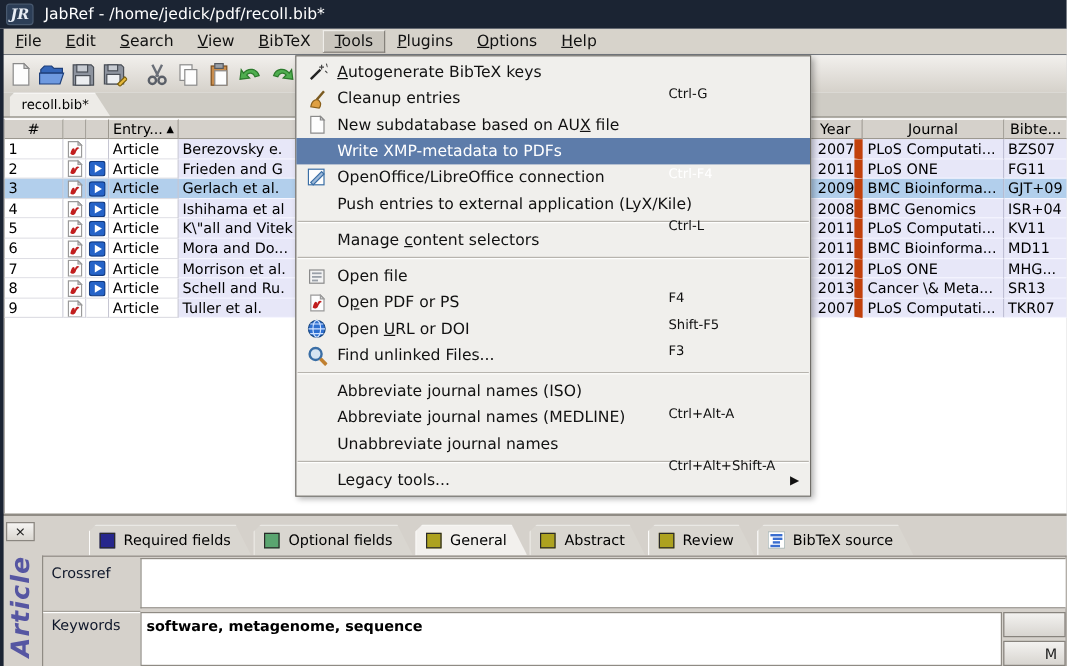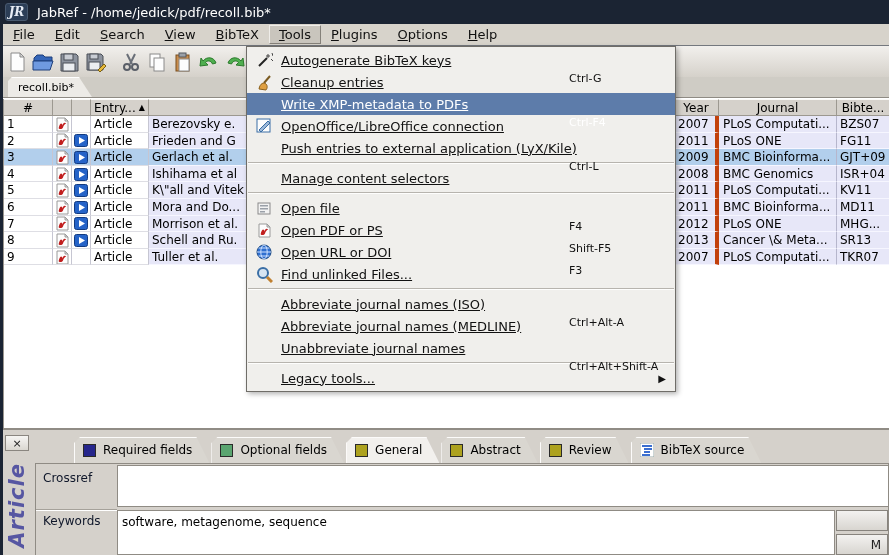--- a/index.html
+++ b/index.html
@@ -35,34 +35,34 @@
   .th { background:#d5d1cb; border-top:1px solid #fbfaf8; border-right:1px solid #9c9890; border-bottom:1px solid #9c9890;
         font-size:12px; display:flex; align-items:center; justify-content:center; overflow:hidden; white-space:nowrap; }
   .sortarrow { font-size:8px; margin-left:3px; }
   .trow { display:flex; height:16.6px; }
   .td { font-size:12px; line-height:15px; overflow:hidden; white-space:nowrap; padding-top:1px; }
   .c-num     { width:49px; padding-left:3px; background:#fff; border-right:1px solid #c6c6d2; border-bottom:1px solid #dedee4; }
   .c-pdf     { width:19px; background:#fff; border-right:1px solid #c6c6d2; border-bottom:1px solid #dedee4; display:flex; align-items:center; justify-content:center; }
   .c-url     { width:19px; background:#fff; border-right:1px solid #c6c6d2; border-bottom:1px solid #dedee4; display:flex; align-items:center; justify-content:center; }
   .c-entry   { width:58px; padding-left:3px; background:#fff; border-right:1px solid #c6c6d2; border-bottom:1px solid #dedee4; }
   .c-author  { flex:1; padding-left:3px; background:#e7e7f8; border-right:1px solid #b6b6cc; border-bottom:1px solid #f6f6ff; }
-  .c-year    { width:45px; padding-left:4px; background:#e7e7f8; border-right:4px solid #c2410c; border-bottom:1px solid #f6f6ff; }
+  .c-year    { width:45px; padding-left:4px; background:#e7e7f8; border-right:7px solid #c2410c; border-bottom:1px solid #f6f6ff;text-align:right; }
   .c-journal { width:118px; padding-left:4px; background:#e7e7f8; border-right:1px solid #b6b6cc; border-bottom:1px solid #f6f6ff; }
   .c-key     { width:52px; padding-left:3px; background:#e7e7f8; border-bottom:1px solid #f6f6ff; }
   .trow.sel .td { background:#b2cfec; }
   .h-num{width:49px}.h-pdf{width:19px}.h-url{width:19px}.h-entry{width:58px}.h-author{flex:1}.h-year{width:45px}.h-journal{width:118px}.h-key{width:52px;border-right:none}
 
   
   .menu-popup { position:absolute; left:246px; top:46px; width:430px; background:#f0efec; border:1px solid #6f6d68;
                 box-shadow:2px 2px 5px rgba(0,0,0,0.3); padding:2px 0; z-index:10; }
-  .menu-item { position:relative; height:22px; display:flex; align-items:center; font-size:13px; padding-left:5px; color:#111;text-decoration:underline; }
+  .menu-item { position:relative; height:22px; display:flex; align-items:center; font-size:13px; padding-left:5px; color:#111; }
   .mi-icon { width:24px; height:18px; display:flex; align-items:center; justify-content:center; flex:none; }
   .mi-label { margin-left:5px; white-space:nowrap; }
   .mi-label .u { text-decoration:underline; }
-  .mi-shortcut { position:absolute; left:322px; font-size:11px; color:#111; white-space:nowrap;margin-top:36px; }
+  .mi-shortcut { position:absolute; left:310px; font-size:11px; color:#111; white-space:nowrap;margin-top:36px; }
   .menu-item.highlight { background:#5d7caa; color:#fff; }
   .menu-item.highlight .mi-shortcut { color:#fff; }
   .menu-sep { height:2px; border-top:1px solid #b7b4ae; border-bottom:1px solid #fefefd; margin:3px 1px; }
   .mi-arrow { position:absolute; right:9px; font-size:10px; color:#111; }
 
   
   .entrypanel { position:absolute; left:0; right:0; top:428px; bottom:0; background:#d5d1cb; border-top:2px solid #908c85; }
   .close-btn { position:absolute; left:5px; top:5px; width:24px; height:16px; background:linear-gradient(#f6f5f3,#dad7d1);
                border:1px solid #8a8680; font-size:11px; color:#222; display:flex; align-items:center; justify-content:center; }
   .type-strip { position:absolute; left:0; top:26px; bottom:0; width:34px; display:flex; align-items:center; justify-content:center; }
@@ -73,21 +73,21 @@
           clip-path:polygon(0 100%, 0 6px, 6px 0, calc(100% - 13px) 0, 100% 100%); font-size:12px; box-shadow:inset 1px 1px 0 #fcfbfa; }
   .etab.selected { background:#f2f0ed; }
   .swatch { width:13px; height:13px; border:1px solid #2a2a2a; flex:none; }
   .sw-navy { background:#26268c; } .sw-green { background:#5aa570; } .sw-olive { background:#ada21f; }
   .fields { position:absolute; left:35px; top:33px; right:0; bottom:0; background:#d5d1cb; border:1px solid #8f8b84; border-bottom:none; }
   .f-label { position:absolute; left:7px; font-size:12px; color:#0f172a; }
   .lab-crossref { top:7px; } .lab-keywords { top:50px; }
   .labcol-sep { position:absolute; left:0; width:81px; top:45px; height:1px; background:#a5a19a; box-shadow:0 1px 0 #fff; }
   .input-crossref { position:absolute; left:81px; top:1px; right:0; height:42px; background:#fff; border:1px solid #8f8b84; border-right:none; }
   .input-keywords { position:absolute; left:81px; top:46px; right:53px; bottom:0; background:#fff; border:1px solid #8f8b84;
-                    font-size:12px; padding:4px 4px; overflow:hidden; white-space:nowrap; }
+                    font-size:12px; padding:4px 4px; overflow:hidden; white-space:nowrap;font-weight:bold; }
   .side-btns { position:absolute; right:0; top:46px; width:52px; }
   .sbtn { height:21px; margin-bottom:3px; background:linear-gradient(#f3f2f0,#d8d5d0); border:1px solid #87837d;
           font-size:12px; display:flex; align-items:center; justify-content:flex-end; padding-right:6px; color:#222; }
 
   .left-border { position:absolute; left:0; top:24px; bottom:0; width:3px; background:#1b2433; z-index:30; }
 </style>
 </head>
 <body>
 
 <div class="window">
@@ -441,20 +441,30 @@
       <div class="menu-item">
         <span class="mi-icon">
           <svg width="17" height="17">
             <path d="M14 2 L8 9" stroke="#7a5a20" stroke-width="2"></path>
             <path d="M3 15 C4 9 8 8 10 10 C12 12 11 15 10 16 Z" fill="#dfa042" stroke="#8a5f1a"></path>
           </svg>
         </span>
         <span class="mi-label"><span>Cleanup entries</span><span class="u"></span><span></span></span>
         <span class="mi-shortcut"></span>
       </div>
+      <div class="menu-item">
+        <span class="mi-icon">
+          <svg width="15" height="16">
+            <path d="M2 1 h8 l3 3 v11 h-11 z" fill="#fdfdfd" stroke="#8a8a8a"></path>
+            <path d="M10 1 l3 3 h-3 z" fill="#ddd" stroke="#8a8a8a"></path>
+          </svg>
+        </span>
+        <span class="mi-label"><span>New subdatabase based on AU</span><span class="u">X</span><span> file</span></span>
+        <span class="mi-shortcut"></span>
+      </div>
       <div class="menu-item highlight">
         <span class="mi-icon"></span>
         <span class="mi-label"><span>Write XMP-metadata to PDFs</span><span class="u"></span><span></span></span>
         <span class="mi-shortcut">Ctrl-F4</span>
       </div>
       <div class="menu-item">
         <span class="mi-icon">
           <svg width="16" height="16">
             <rect x="1" y="1" width="13" height="13" fill="#fdfdfd" stroke="#3a6ea5"></rect>
             <path d="M3 12 L12 3 l2 2 L5 14 z" fill="#9cb8d8" stroke="#3a6ea5"></path>

